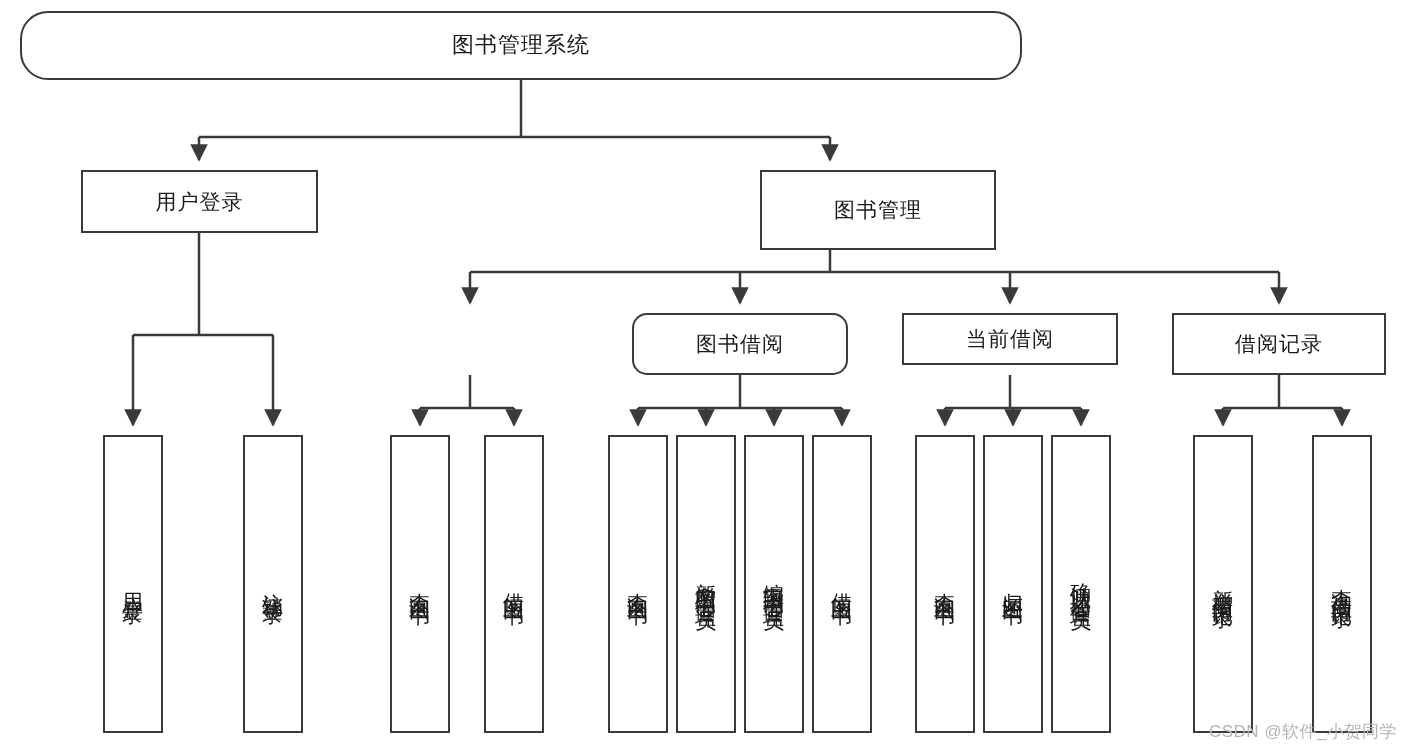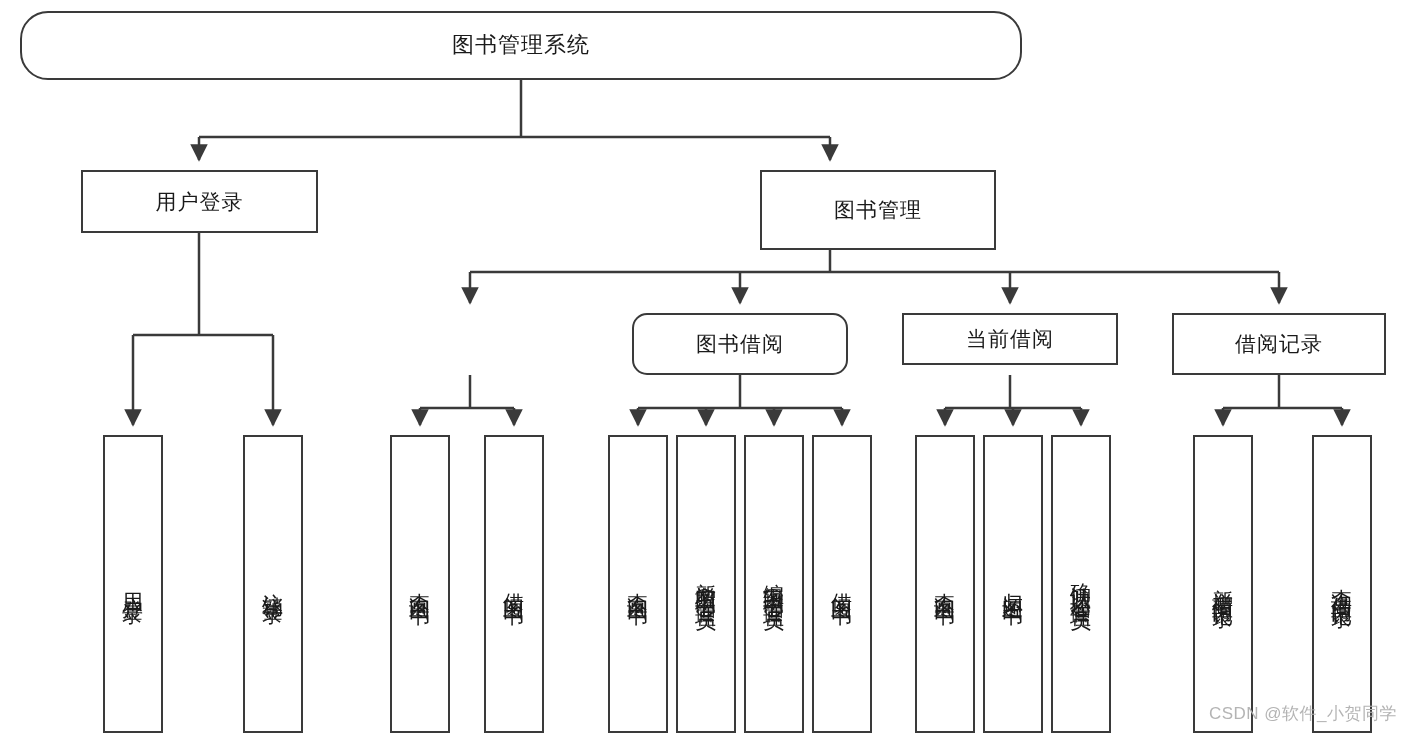--- a/index.html
+++ b/index.html
@@ -54,21 +54,21 @@
     padding: 4px 0;
   }
   .node.v .vtext {
     writing-mode: vertical-rl;
     text-orientation: upright;
     white-space: nowrap;
   }
   #watermark {
     position: absolute;
     right: 8px;
-    bottom: 22px;
+    bottom: 4px;
     font-size: 17px;
     color: #b4b4b4;
     z-index: 5;
     white-space: nowrap;
     letter-spacing: 0.5px;
   }
 </style>
 </head>
 <body>
 

